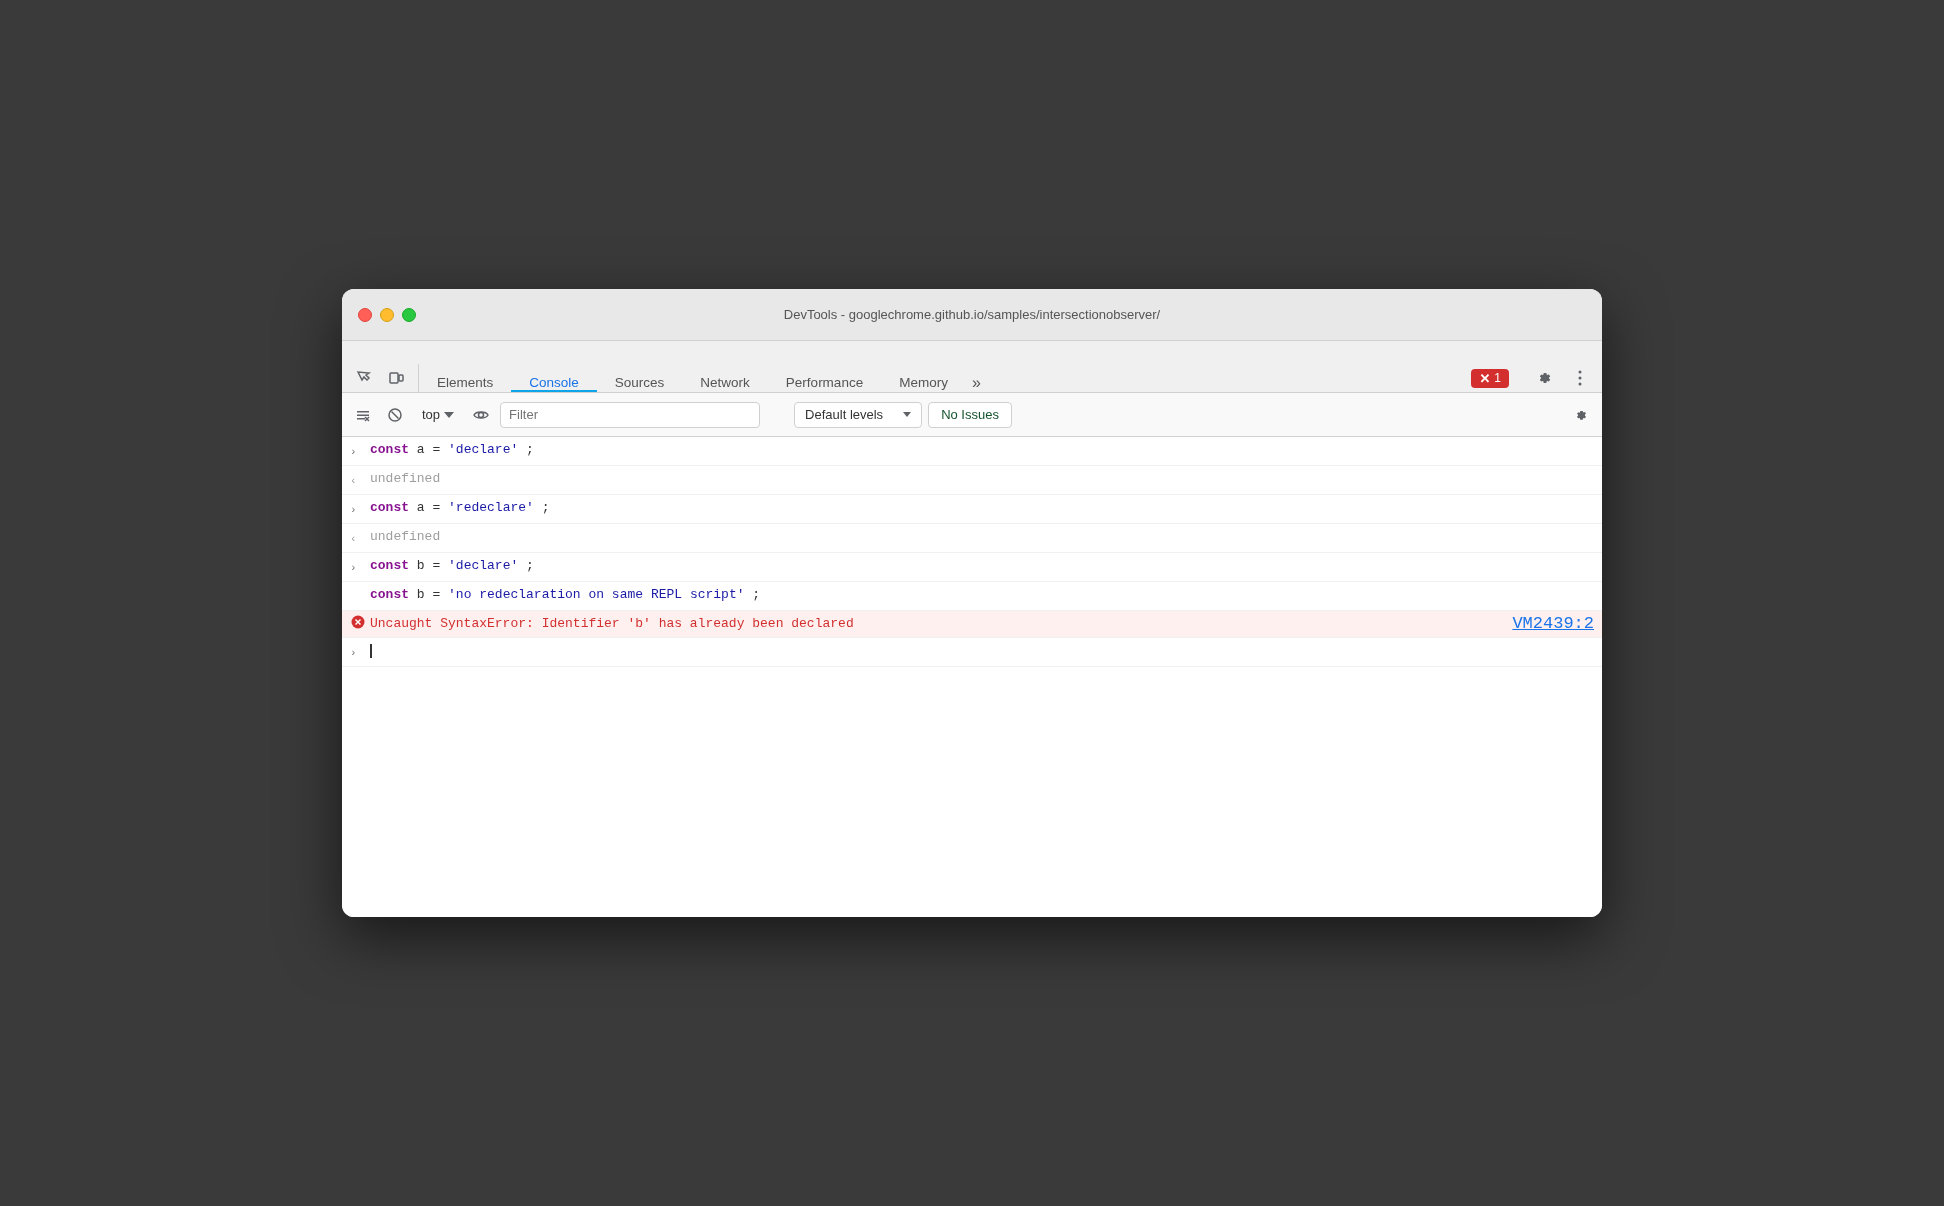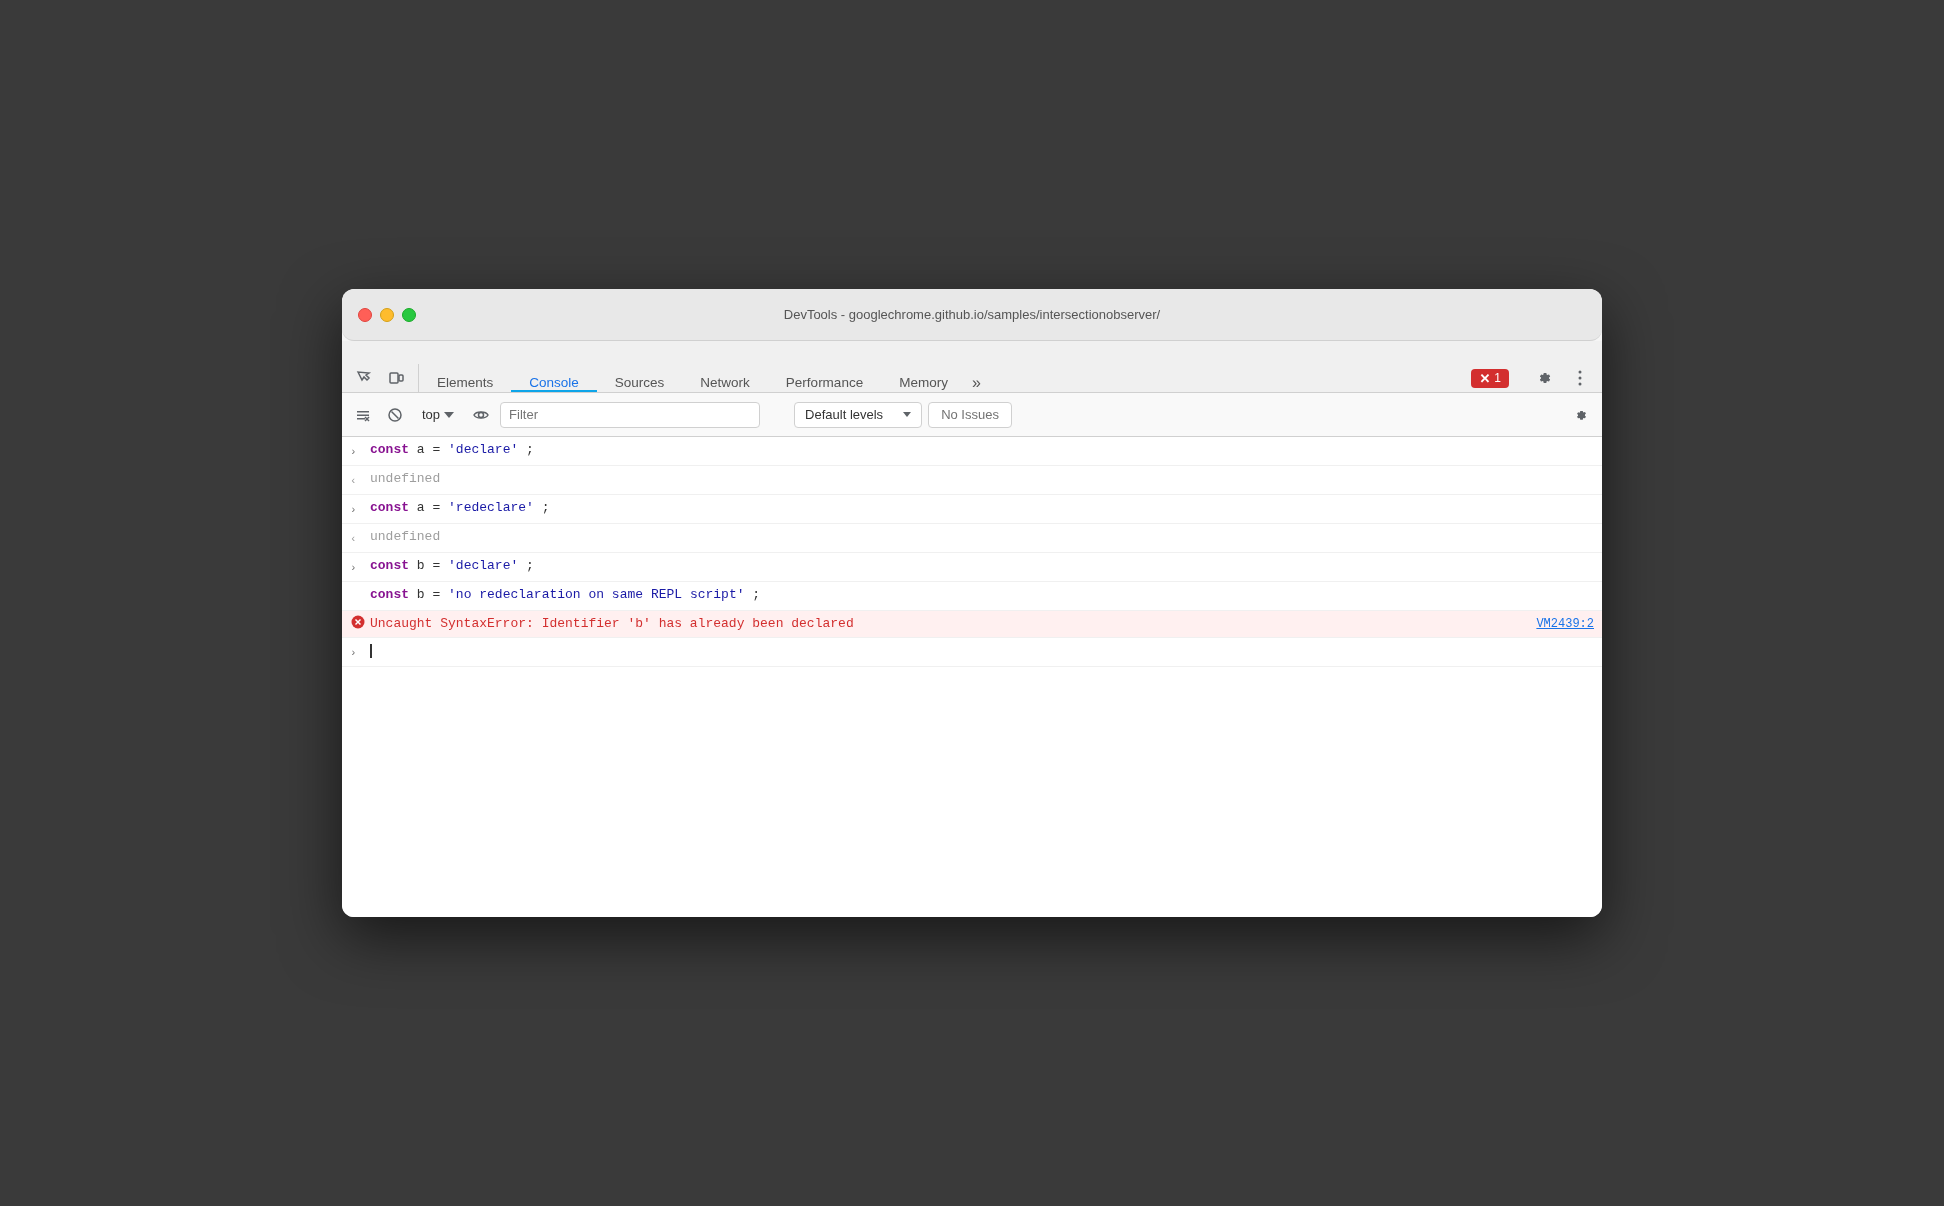--- a/index.html
+++ b/index.html
@@ -23,21 +23,20 @@
 
     
     .title-bar {
       background: #e8e8e8;
       height: 52px;
       display: flex;
       align-items: center;
       padding: 0 16px;
       border-bottom: 1px solid #d0d0d0;
       position: relative;
-      border-radius: 12px;
     }
 
     .traffic-lights {
       display: flex;
       gap: 8px;
       align-items: center;
     }
 
     .traffic-light {
       width: 14px;
@@ -209,21 +208,21 @@
       cursor: pointer;
       height: 26px;
       margin-left: 28px;
     }
 
     .no-issues-btn {
       padding: 2px 12px;
       border: 1px solid #d0d0d0;
       border-radius: 4px;
       font-size: 13px;
-      color: #737373;
+      color: #14532d;
       background: white;
       cursor: pointer;
       height: 26px;
     }
 
     .console-settings-btn {
       margin-left: auto;
       width: 26px;
       height: 26px;
       display: flex;
@@ -313,21 +312,21 @@
       font-size: 13px;
       margin-right: 4px;
       display: flex;
       align-items: center;
       justify-content: center;
     }
 
     .error-source {
       margin-left: auto;
       color: #1a73e8;
-      font-size: 12px;
+      font-size: 17px;
       text-decoration: underline;
       cursor: pointer;
       white-space: nowrap;
       padding-left: 16px;
     }
 
     .cursor-blink {
       display: inline-block;
       width: 2px;
       height: 14px;

